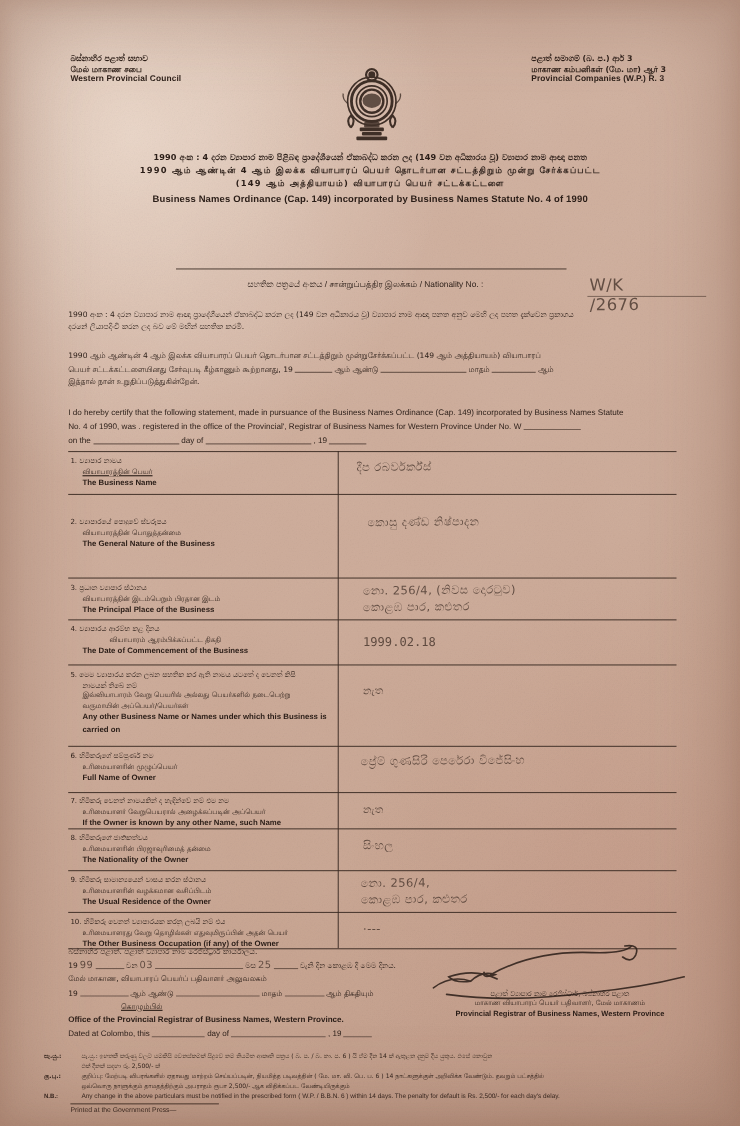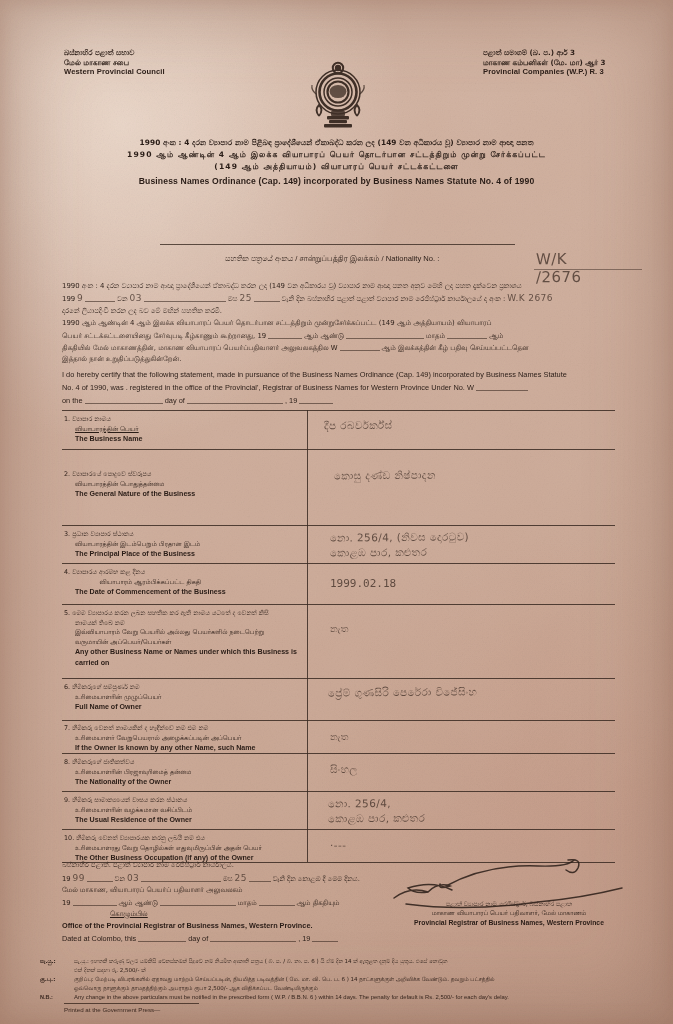--- a/index.html
+++ b/index.html
@@ -162,51 +162,33 @@
     </div>
 
     <div class="tb-rule"></div>
 
     <div class="certline">සහතික පත්‍රයේ අංකය / சான்றுப்பத்திர இலக்கம் / Nationality No. :</div>
     <div class="certno hand">W/K /2676</div>
     <div class="certno-ul"></div>
 
     <div class="dec" style="top:281px;">
       <div class="decrow si">1990 අංක : 4 දරන  ව්‍යාපාර නාම ආඥා   ප්‍රාදේශීයෙන් ඒකාබද්ධ කරන ලද   (149 වන අධිකාරය වූ)  ව්‍යාපාර නාම ආඥා පනත අනුව   මෙහි ලද පහත දැක්වෙන   ප්‍රකාශය</div>
-      <div class="decrow">
-        <span class="si">199</span>
-        <span class="hand" style="font-size:9px;">9</span>
-        <span class="ul" style="width:30px;"></span>
-        <span class="si">වන</span>
-        <span class="hand" style="font-size:9px;">03</span>
-        <span class="ul" style="width:82px;"></span>
-        <span class="si">මස</span>
-        <span class="hand" style="font-size:9px;">25</span>
-        <span class="ul" style="width:26px;"></span>
-        <span class="si">වැනි දින  බස්නාහිර පළාත්  පළාත් ව්‍යාපාර නාම   රෙජිස්ට්‍රාර් කාර්යාලයේ  ද   අංක :</span>
-        <span class="hand" style="font-size:9px;">W.K  2676</span>
-      </div>
       <div class="decrow si">දරනේ ලියාපදිංචි කරන ලද බව මේ මඟින් සහතික කරමි.</div>
     </div>
 
     <div class="dec" style="top:318px;">
       <div class="decrow ta">1990 ஆம் ஆண்டின் 4 ஆம் இலக்க வியாபாரப் பெயர் தொடர்பான சட்டத்திறும் முன்றுசேர்க்கப்பட்ட  (149 ஆம் அத்தியாயம்)  வியாபாரப்</div>
       <div class="decrow">
         <span class="ta">பெயர் சட்டக்கட்டளையினது  சேர்வுபடி   கீழ்காணும்  கூற்றானது,  19</span>
         <span class="ul" style="width:34px;"></span>
         <span class="ta">ஆம்  ஆண்டு</span>
         <span class="ul" style="width:78px;"></span>
         <span class="ta">மாதம்</span>
         <span class="ul" style="width:40px;"></span>
         <span class="ta">ஆம்</span>
-      </div>
-      <div class="decrow">
-        <span class="ta">திகதியில் மேல் மாகாணத்தின், மாகாண வியாபாரப் பெயர்ப்பதிவாளர் அலுவலகத்தில W</span>
-        <span class="ul" style="width:40px;"></span>
-        <span class="ta">ஆம்  இலக்கத்தின் கீழ் பதிவு செய்யப்பட்டதென</span>
       </div>
       <div class="decrow ta">இத்தால் நான் உறுதிப்படுத்துகின்றேன்.</div>
     </div>
 
     <div class="dec-en" style="top:368px;">
       <div class="decrow">I do hereby certify that the following statement,  made in pursuance of the Business Names Ordinance  (Cap. 149)  incorporated by Business   Names Statute</div>
       <div class="decrow">
         <span>No. 4 of 1990,    was   . registered in    the office of    the Provincial',   Registrar  of  Business Names   for Western   Province Under    No. W</span>
         <span class="ul" style="width:52px;"></span>
       </div>

